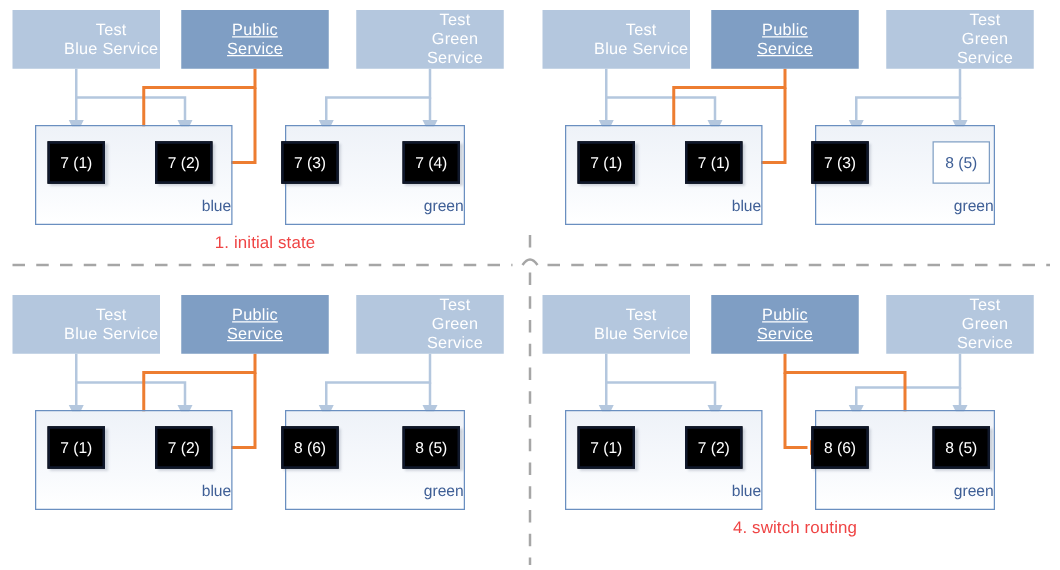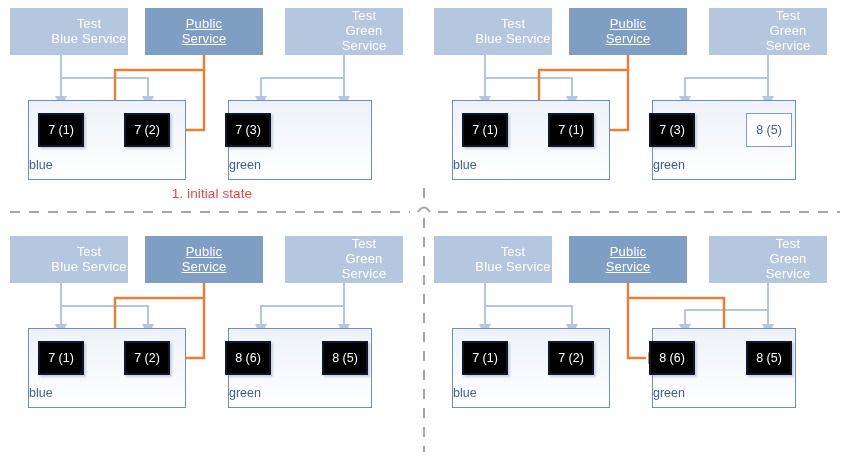--- a/index.html
+++ b/index.html
@@ -34,21 +34,21 @@
   
   .env{
     position:absolute;top:100px;height:80px;
     border:1px solid #6a8fc0;
     background:linear-gradient(180deg,#eef2f8 0%,#f8fafd 65%,#ffffff 100%);
     box-sizing:border-box;
   }
   .env-blue{left:28px;width:158px;}
   .env-green{left:228px;width:144px;}
   .env-label{
-    position:absolute;left:0;right:0;bottom:7px;text-align:left;
+    position:absolute;left:0;right:0;bottom:7px;text-align:right;
     font-size:12.5px;color:#3f5f96;
   }
 
   
   .pod{
     position:absolute;top:113px;width:46px;height:34px;
     display:flex;align-items:center;justify-content:center;
     font-size:12.5px;box-sizing:border-box;
   }
   .pod.filled{
@@ -130,20 +130,21 @@
     <div class="env env-blue">
       <div class="env-label">blue</div>
     </div>
     <div class="env env-green">
       <div class="env-label">green</div>
     </div>
 
     <div class="pod filled slot-b1">7 (1)</div>
     <div class="pod filled slot-b2">7 (2)</div>
     <div class="pod filled slot-g1">7 (3)</div>
+    <div class="pod filled slot-g2">7 (4)</div>
 
     <div class="caption">1. initial state</div>
   </div>
 
   <div class="panel" id="panel-2">
     <svg class="wires" viewBox="0 0 424 228">
       <g stroke="#b4c7de" stroke-width="2" fill="none">
         <path d="M61,55 L61,78 L148,78 L148,96"></path>
         <path d="M61,78 L61,96"></path>
       </g>
@@ -298,20 +299,21 @@
     </div>
     <div class="env env-green">
       <div class="env-label">green</div>
     </div>
 
     <div class="pod filled slot-b1">7 (1)</div>
     <div class="pod filled slot-b2">7 (2)</div>
     <div class="pod filled slot-g1">8 (6)</div>
     <div class="pod filled slot-g2">8 (5)</div>
 
+    <div class="caption">4. switch routing</div>
   </div>
 
   <svg id="dividers" viewBox="0 0 848 456">
     <line x1="10" y1="212" x2="410" y2="212" stroke="#a6a6a6" stroke-width="2" stroke-dasharray="10,9"></line>
     <line x1="438" y1="212" x2="840" y2="212" stroke="#a6a6a6" stroke-width="2" stroke-dasharray="10,9"></line>
     <line x1="424" y1="188" x2="424" y2="206" stroke="#a6a6a6" stroke-width="2" stroke-dasharray="10,9"></line>
     <path d="M418,212 q6,-9 12,0" stroke="#a6a6a6" stroke-width="2" fill="none"></path>
     <line x1="424" y1="218" x2="424" y2="452" stroke="#a6a6a6" stroke-width="2" stroke-dasharray="10,9"></line>
   </svg>
 

